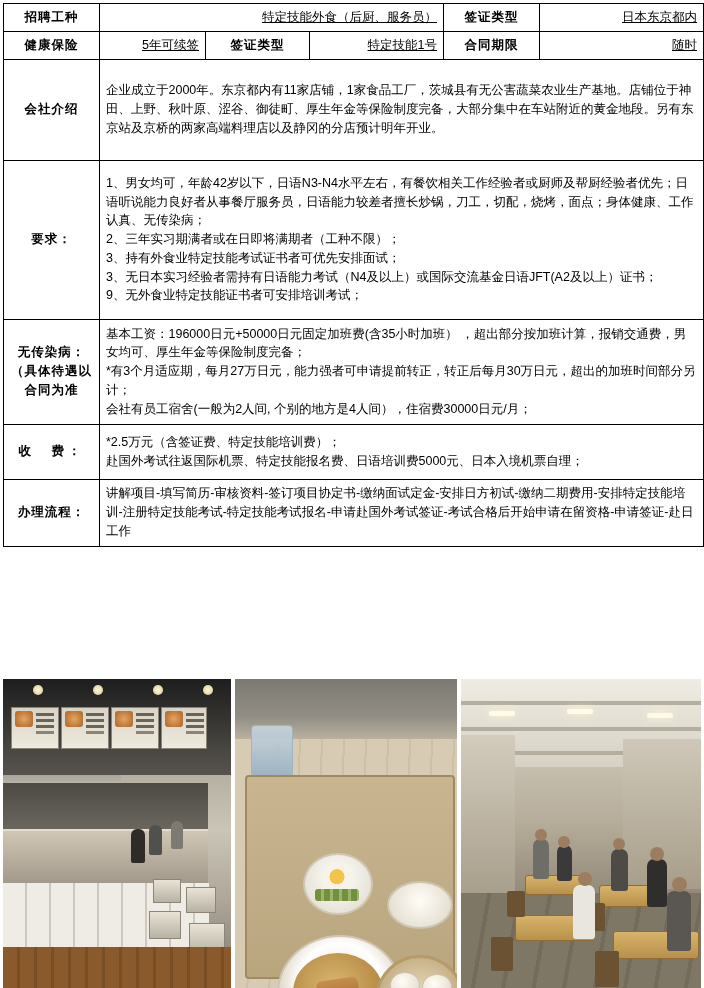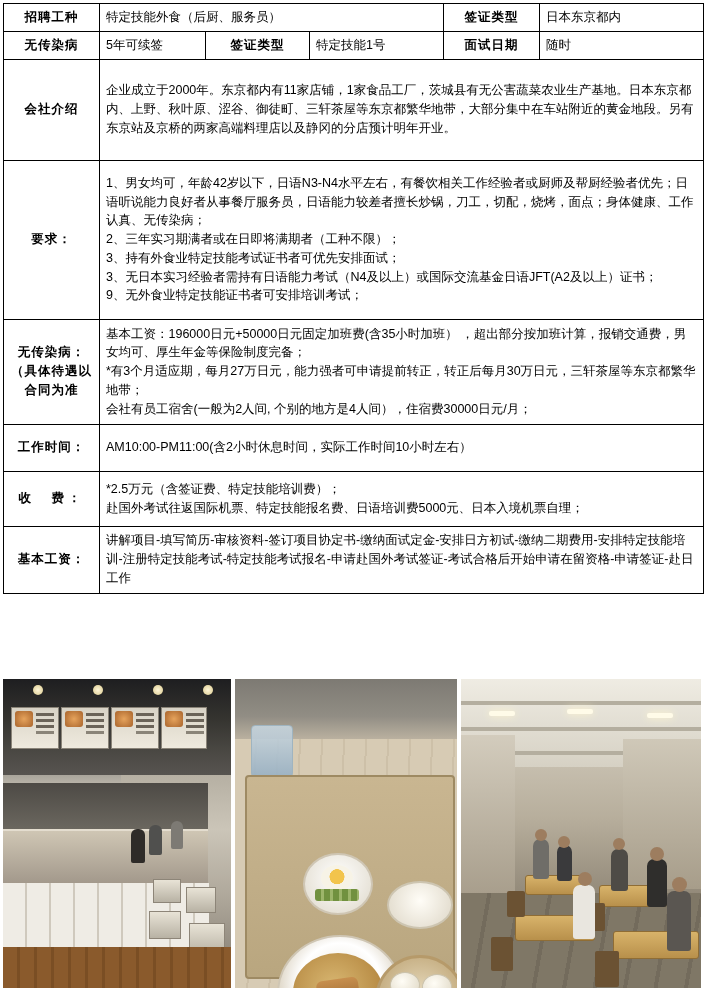--- a/index.html
+++ b/index.html
@@ -39,22 +39,23 @@
     letter-spacing: 1px;
     font-size: 13px;
   }
   td.label-sp {
     text-align: center;
     font-weight: bold;
     font-size: 13px;
     letter-spacing: 4px;
   }
   td.value-c {
-    text-align: left;
+    text-align: right;
     font-size: 13px;
+    text-decoration: underline;
   }
   td.body {
     text-align: left;
     font-size: 12.5px;
     line-height: 1.62;
     vertical-align: middle;
   }
   td.body p {
     margin: 0;
   }
@@ -306,62 +307,58 @@
       <col style="width:164px">
     </colgroup>
     <tbody>
       <tr>
         <td class="label">招聘工种</td>
         <td class="value-c" colspan="3">特定技能外食（后厨、服务员）</td>
         <td class="label">签证类型</td>
         <td class="value-c">日本东京都内</td>
       </tr>
       <tr>
-        <td class="label">无传染病</td>
+        <td class="label">健康保险</td>
         <td class="value-c">5年可续签</td>
         <td class="label">签证类型</td>
         <td class="value-c">特定技能1号</td>
-        <td class="label">面试日期</td>
+        <td class="label">合同期限</td>
         <td class="value-c">随时</td>
       </tr>
       <tr>
         <td class="label">会社介绍</td>
-        <td class="body" colspan="5" style="height:92px">企业成立于2000年。东京都内有11家店铺，1家食品工厂，茨城县有无公害蔬菜农业生产基地。日本东京都内、上野、秋叶原、涩谷、御徒町、三轩茶屋等东京都繁华地带，大部分集中在车站附近的黄金地段。另有东京站及京桥的两家高端料理店以及静冈的分店预计明年开业。</td>
+        <td class="body" colspan="5" style="height:92px">企业成立于2000年。东京都内有11家店铺，1家食品工厂，茨城县有无公害蔬菜农业生产基地。店铺位于神田、上野、秋叶原、涩谷、御徒町、厚生年金等保险制度完备，大部分集中在车站附近的黄金地段。另有东京站及京桥的两家高端料理店以及静冈的分店预计明年开业。</td>
       </tr>
       <tr>
         <td class="label">要求：</td>
         <td class="body" colspan="5" style="height:150px">
           <p>1、男女均可，年龄42岁以下，日语N3-N4水平左右，有餐饮相关工作经验者或厨师及帮厨经验者优先；日语听说能力良好者从事餐厅服务员，日语能力较差者擅长炒锅，刀工，切配，烧烤，面点；身体健康、工作认真、无传染病；</p>
           <p>2、三年实习期满者或在日即将满期者（工种不限）；</p>
           <p>3、持有外食业特定技能考试证书者可优先安排面试；</p>
           <p>3、无日本实习经验者需持有日语能力考试（N4及以上）或国际交流基金日语JFT(A2及以上）证书；</p>
           <p>9、无外食业特定技能证书者可安排培训考试；</p>
         </td>
       </tr>
       <tr>
         <td class="label">无传染病：（具体待遇以合同为准</td>
         <td class="body" colspan="5" style="height:96px">
           <p>基本工资：196000日元+50000日元固定加班费(含35小时加班） ，超出部分按加班计算，报销交通费，男女均可、厚生年金等保险制度完备；</p>
-          <p>*有3个月适应期，每月27万日元，能力强者可申请提前转正，转正后每月30万日元，三轩茶屋等东京都繁华地带；</p>
+          <p>*有3个月适应期，每月27万日元，能力强者可申请提前转正，转正后每月30万日元，超出的加班时间部分另计；</p>
           <p>会社有员工宿舍(一般为2人间, 个别的地方是4人间），住宿费30000日元/月；</p>
         </td>
-      </tr>
-      <tr>
-        <td class="label">工作时间：</td>
-        <td class="body" colspan="5" style="height:38px">AM10:00-PM11:00(含2小时休息时间，实际工作时间10小时左右）</td>
       </tr>
       <tr>
         <td class="label-sp">收　费：</td>
         <td class="body" colspan="5" style="height:46px">
           <p>*2.5万元（含签证费、特定技能培训费）；</p>
           <p>赴国外考试往返国际机票、特定技能报名费、日语培训费5000元、日本入境机票自理；</p>
         </td>
       </tr>
       <tr>
-        <td class="label">基本工资：</td>
+        <td class="label">办理流程：</td>
         <td class="body" colspan="5" style="height:58px">讲解项目-填写简历-审核资料-签订项目协定书-缴纳面试定金-安排日方初试-缴纳二期费用-安排特定技能培训-注册特定技能考试-特定技能考试报名-申请赴国外考试签证-考试合格后开始申请在留资格-申请签证-赴日工作</td>
       </tr>
     </tbody>
   </table>
 
   <div class="photos">
 
     <div class="photo p1">
       <div class="ceiling"></div>
       <div class="lamp l1"></div>

